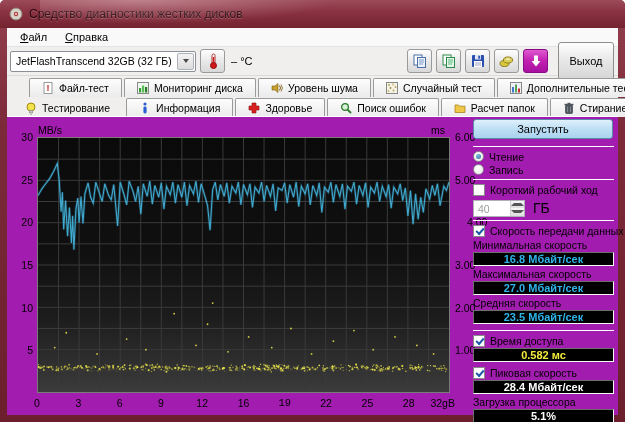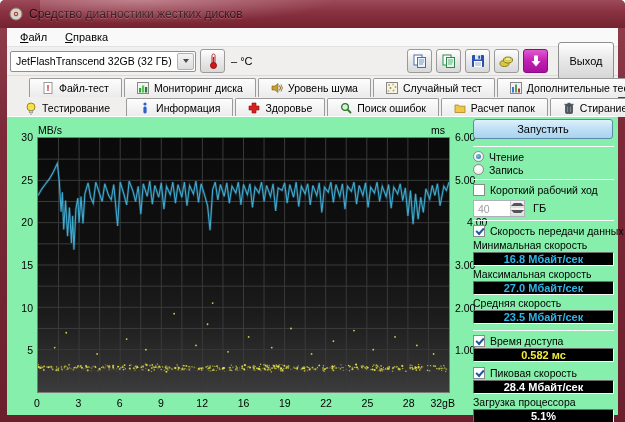--- a/index.html
+++ b/index.html
@@ -30,21 +30,21 @@
   .tb-spacer { flex:1; }
   .exit-btn { width:56px; height:38px; margin-left:10px; border:1px solid #8e8e8e; border-radius:3px; background:linear-gradient(180deg,#fefefe,#e7e7e7 50%,#d6d6d6); font-family:inherit; font-size:11px; }
 
   .tabrow { position:absolute; display:flex; align-items:flex-end; }
   .tabrow-top { left:22px; top:50px; height:19px; }
   .tabrow-bottom { left:6px; top:69px; height:20px; }
   .tab { height:19px; display:flex; align-items:center; gap:5px; padding:0 12px; margin-right:2px; border:1px solid #9a9a9a; border-bottom:none; border-radius:2px 2px 0 0; background:linear-gradient(180deg,#fdfdfd,#ebebeb); font-size:10.5px; white-space:nowrap; }
   .tab.active { border:none; background:transparent; padding:0 14px 0 12px; }
   .tab-icon { width:12px; height:12px; display:inline-flex; flex:none; }
 
-  .page { position:absolute; left:0; right:0; top:88px; bottom:0; background:#86efac; border-top:1px solid #fff; }
+  .page { position:absolute; left:0; right:0; top:88px; bottom:0; background:#a21caf; border-top:1px solid #fff; }
 
   
   .axis-caption { position:absolute; font-size:10.5px; color:#000; }
   .cap-left { left:31px; top:7px; }
   .cap-right { left:424px; top:7px; }
   .plot { position:absolute; left:30px; top:20px; width:413px; height:256px; border:1px solid #7a7a7a;
           background:linear-gradient(180deg,#0a0a0a 0%,#101010 45%,#1c1c1c 70%,#2e2e2e 88%,#3c3c3c 100%); }
   .plot svg { display:block; width:100%; height:100%; }
   .tick { position:absolute; font-size:10.5px; color:#000; white-space:nowrap; }
 
@@ -301,21 +301,21 @@
             <span class="tick" style="top: 99.3333px; left: 448px; margin-left: 12px;">4.00</span>
             <span class="tick" style="top: 142px; left: 448px;">3.00</span>
             <span class="tick" style="top: 184.667px; left: 448px;">2.00</span>
             <span class="tick" style="top: 227.333px; left: 448px;">1.00</span>
             <span class="tick" style="left: 30px; top: 280px; transform: translateX(-50%);">0</span>
             <span class="tick" style="left: 71.3px; top: 280px; transform: translateX(-50%);">3</span>
             <span class="tick" style="left: 112.6px; top: 280px; transform: translateX(-50%);">6</span>
             <span class="tick" style="left: 153.9px; top: 280px; transform: translateX(-50%);">9</span>
             <span class="tick" style="left: 195.2px; top: 280px; transform: translateX(-50%);">12</span>
             <span class="tick" style="left: 236.5px; top: 280px; transform: translateX(-50%);">16</span>
-            <span class="tick" style="left: 277.8px; top: 280px; transform: translateX(-50%);">19</span>
+            <span class="tick" style="left: 277.8px; top: 280px; transform: translateX(-50%); font-family: Liberation Mono, monospace;">19</span>
             <span class="tick" style="left: 319.1px; top: 280px; transform: translateX(-50%);">22</span>
             <span class="tick" style="left: 360.4px; top: 280px; transform: translateX(-50%);">25</span>
             <span class="tick" style="left: 401.7px; top: 280px; transform: translateX(-50%);">28</span>
             <span class="tick" style="left: 443px; top: 280px; transform: translateX(-80%);">32gB</span>
           </div>
         <div class="plot">
           <svg id="plot-svg" viewBox="0 0 413 256" preserveAspectRatio="none">
               <line x1="20.65" y1="0" x2="20.65" y2="256" stroke="#3a3a3a" stroke-width="1"></line>
               <line x1="41.3" y1="0" x2="41.3" y2="256" stroke="#3a3a3a" stroke-width="1"></line>
               <line x1="61.95" y1="0" x2="61.95" y2="256" stroke="#3a3a3a" stroke-width="1"></line>
@@ -913,21 +913,21 @@
             <span class="spin-value">40</span>
             <span class="spin-btns">
                 <span>
                   <span class="tri-up-s"></span>
                 </span>
                 <span>
                   <span class="tri-dn-s"></span>
                 </span>
               </span>
           </div>
-          <span style="font-size:11px;">ГБ</span>
+          <span style="font-size:14px;">ГБ</span>
         </div>
         <div class="sep"></div>
         <label class="ctl-row">
           <span class="checkbox checked"></span>
           <span>Скорость передачи данных</span>
         </label>
         <div class="plabel">Минимальная скорость</div>
         <div class="display cyan">16.8 Мбайт/сек</div>
         <div class="plabel">Максимальная скорость</div>
         <div class="display cyan">27.0 Мбайт/сек</div>

